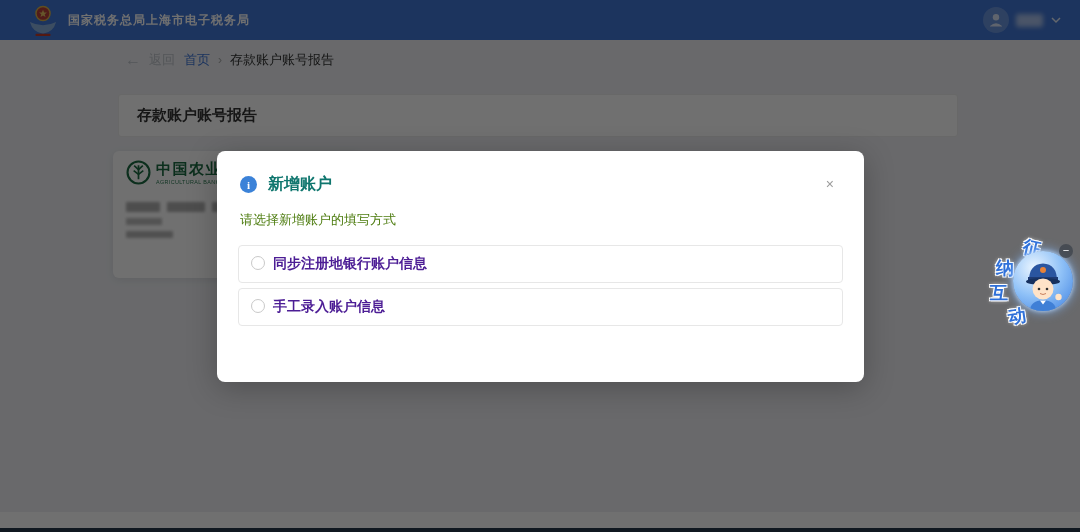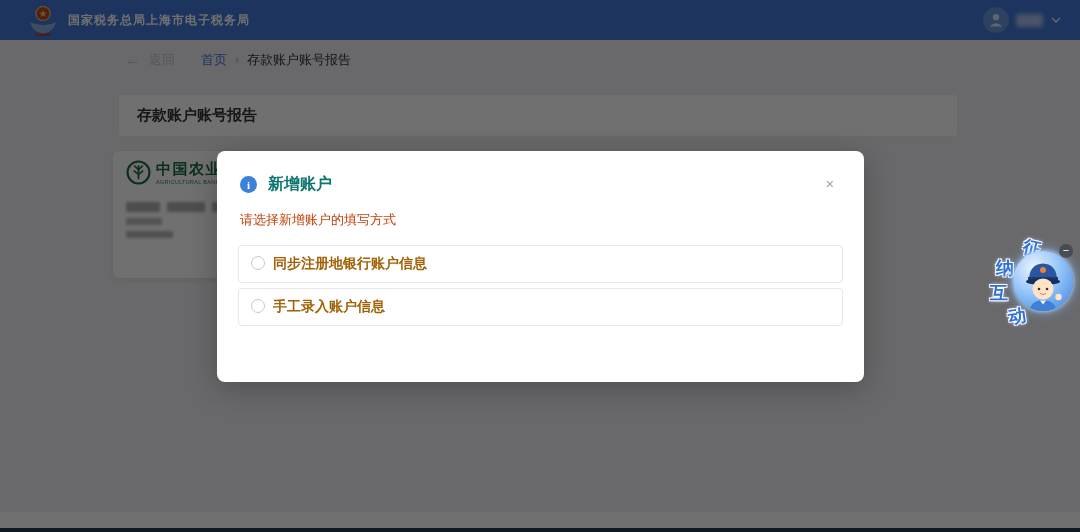--- a/index.html
+++ b/index.html
@@ -42,21 +42,21 @@
 
   
   .breadcrumb-bar {
     position: absolute; left: 0; top: 40px; right: 0; height: 40px;
     display: flex; align-items: center;
     padding-left: 125px;
     font-size: 13px;
   }
   .back-group { display: flex; align-items: center; gap: 8px; color: #bfc3c9; cursor: pointer; }
   .back-arrow { font-size: 16px; line-height: 1; }
-  .crumbs { display: flex; align-items: center; gap: 8px; margin-left: 26px; }
+  .crumbs { display: flex; align-items: center; gap: 8px; margin-left: 9px; }
   .crumb-home { color: #4076d5; cursor: pointer; }
   .crumb-sep { color: #a9a9a9; font-size: 12px; }
   .crumb-current { color: #333; }
 
   
   .title-card {
     position: absolute; left: 118px; top: 94px;
     width: 840px; height: 43px;
     background: #fff; border: 1px solid #ececec; border-radius: 3px;
     display: flex; align-items: center;
@@ -124,37 +124,37 @@
     font-family: "Liberation Serif", serif;
     flex: none;
   }
   .modal-title { font-size: 16px; font-weight: bold; color: #0f766e; flex: 1; }
   .modal-close {
     color: #9b9b9b; font-size: 14px; line-height: 1;
     cursor: pointer; padding: 2px; margin-top: -2px;
   }
   .modal-prompt {
     margin: 16px 0 0 23px;
-    font-size: 13px; color: #c2410c;
+    font-size: 13px; color: #4d7c0f;
   }
   .option-list { margin: 16px 21px 0 21px; }
   .option-box {
     border: 1px solid #e7e7e7; border-radius: 4px;
     padding: 6px 12px 8px 12px;
     margin-bottom: 5px;
     display: flex; align-items: flex-start;
     cursor: pointer;
     background: #fff;
   }
   .radio {
     width: 14px; height: 14px; border-radius: 50%;
     border: 1px solid #c9c9c9; background: #fff;
     margin: 4px 8px 0 0; flex: none;
   }
-  .option-label { font-size: 14px; font-weight: 600; color: #a16207; line-height: 22px; }
+  .option-label { font-size: 14px; font-weight: 600; color: #4c1d95; line-height: 22px; }
   .option-desc  { font-size: 13px; color: #9a9a9a; line-height: 19px; }
 
   
   .assistant {
     position: absolute; left: 983px; top: 238px;
     width: 96px; height: 106px;
     z-index: 30;
   }
   .assist-circle {
     position: absolute; left: 30px; top: 13px;

